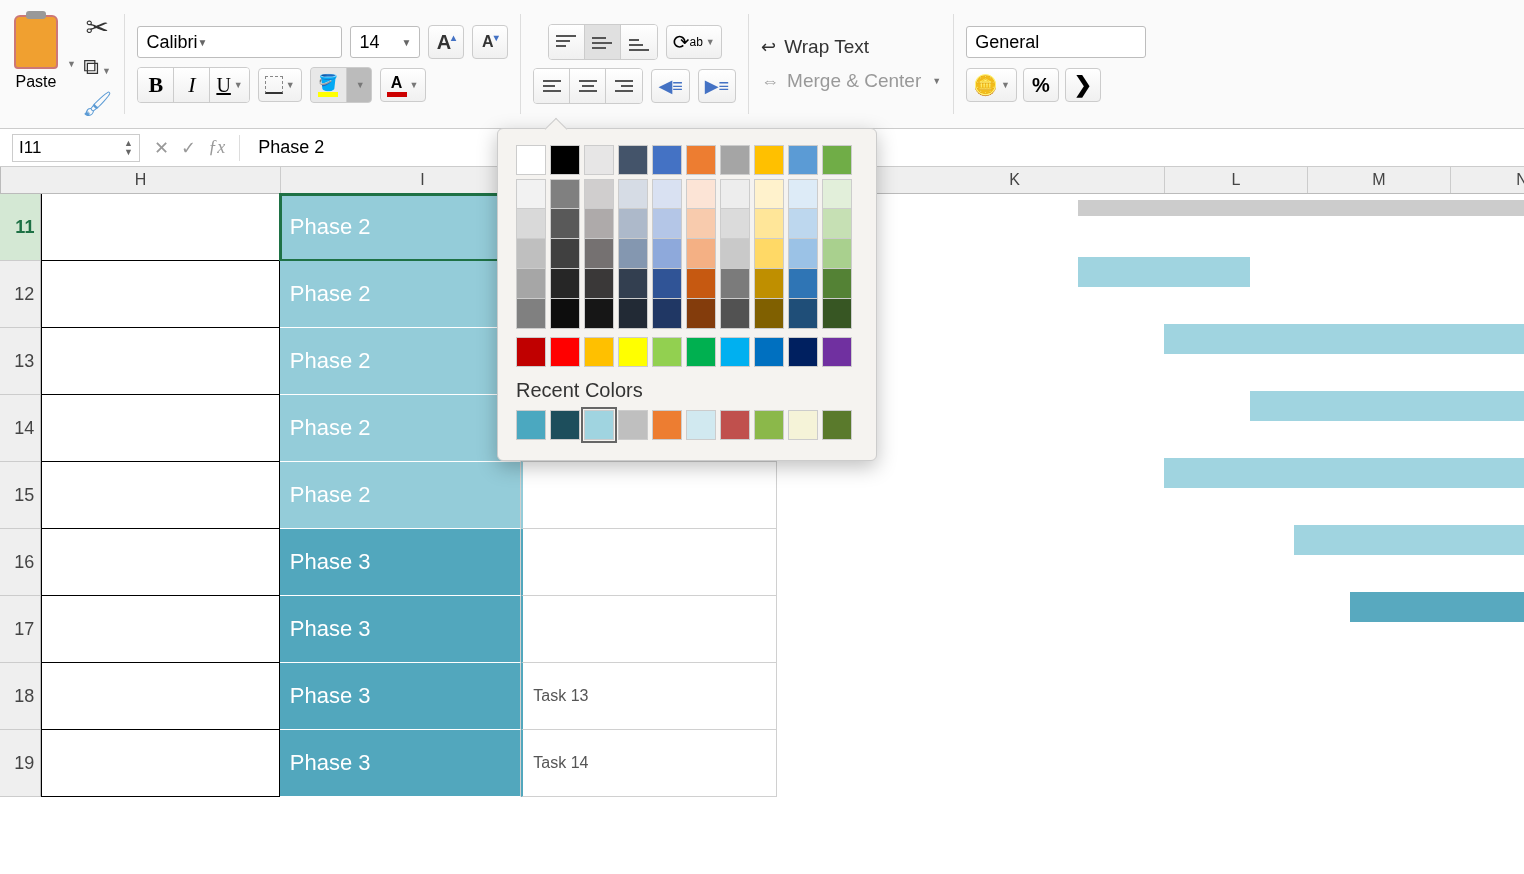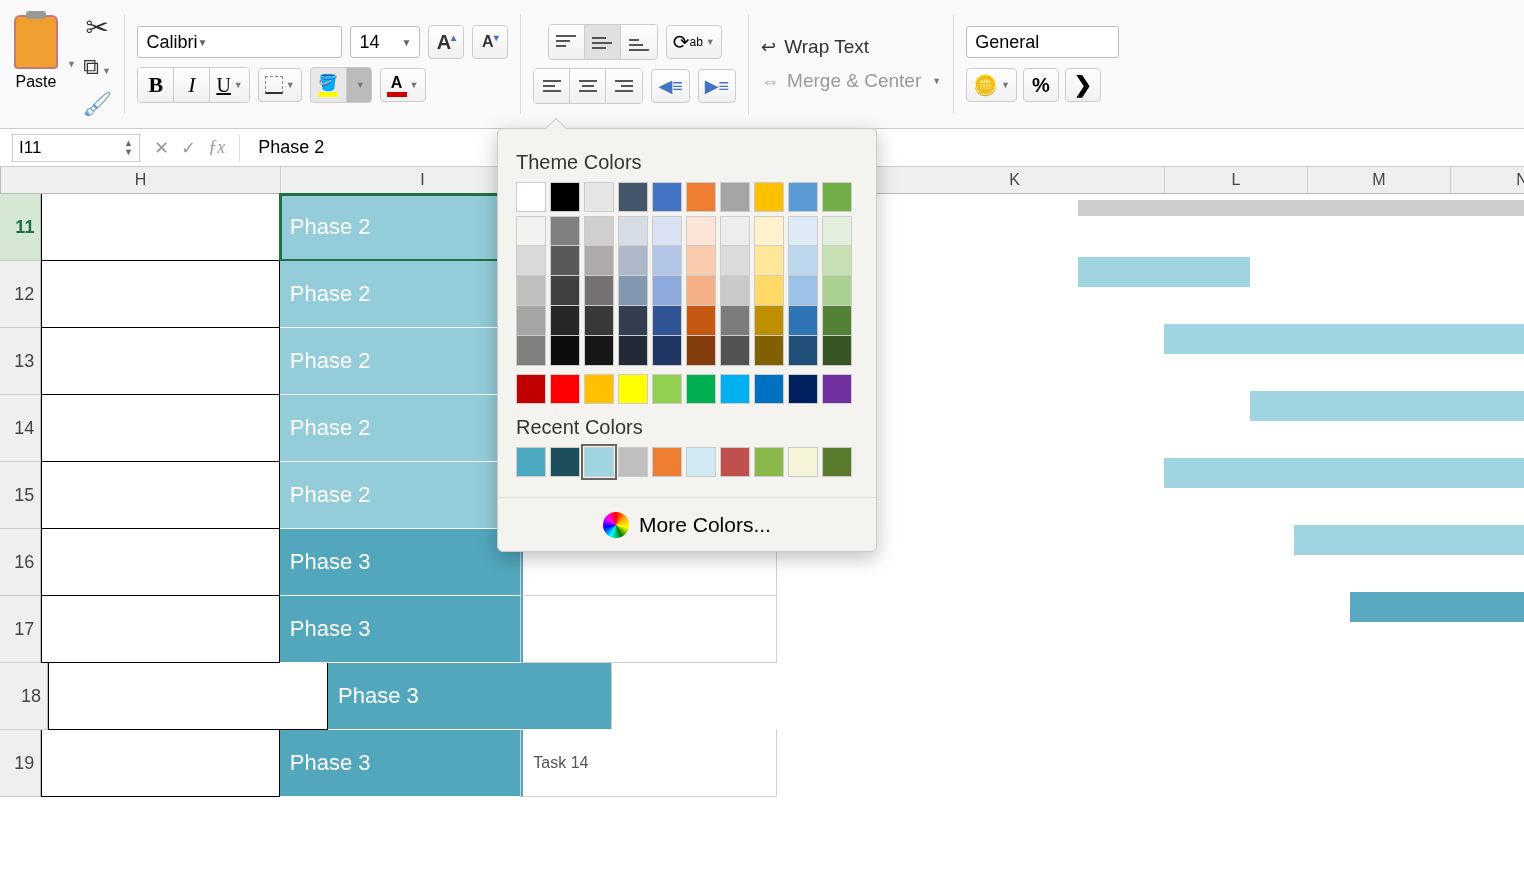--- a/index.html
+++ b/index.html
@@ -261,21 +261,21 @@
         <span class="merge-ic">⇔</span>
         <span>Merge &amp; Center</span>
         <span class="dd-arrow">▼</span>
       </div>
     </div>
   </div>
   <div class="ribbon-sep"></div>
 
   <div class="ribbon-group" style="align-items:flex-start;">
     <div class="num-fmt">
-      <div class="select-box" style="width:153px;justify-content:space-between;">
+      <div class="select-box" style="width:180px;justify-content:space-between;">
         <span>General</span>
       </div>
       <div class="num-row">
         <div class="btn">
             <span class="coin-ic">🪙</span>
             <span class="dd-arrow">▼</span>
           </div>
         <div class="btn">
             <span class="pct-ic">%</span>
           </div>
@@ -392,20 +392,23 @@
         <div class="cell" style="width: 300px; border: none;"></div>
         <div class="cell" style="width: 143px; border: none;"></div>
         <div class="cell" style="width: 143px; border: none;"></div>
         <div class="cell" style="width: 143px; border: none;"></div>
         <div class="cell" style="width: 143px; border: none;"></div>
       </div>
       <div class="row-cells">
         <div class="rowh">18</div>
         <div class="cell blackb" style="width: 280px; border-left: 1px solid rgb(0, 0, 0);"></div>
         <div class="cell phase3" style="width: 284px; border-bottom: 1px solid rgb(255, 255, 255);">Phase 3</div>
+        <div class="cell" style="width: 300px; border-left: 2px solid rgb(82, 167, 189);">
+          <span class="task-text">Task 13</span>
+        </div>
         <div class="cell" style="width: 300px; border: none;"></div>
         <div class="cell" style="width: 143px; border: none;"></div>
         <div class="cell" style="width: 143px; border: none;"></div>
         <div class="cell" style="width: 143px; border: none;"></div>
         <div class="cell" style="width: 143px; border: none;"></div>
       </div>
       <div class="row-cells">
         <div class="rowh">19</div>
         <div class="cell blackb" style="width: 280px; border-left: 1px solid rgb(0, 0, 0);"></div>
         <div class="cell phase3" style="width: 284px; border-bottom: 1px solid rgb(255, 255, 255);">Phase 3</div>
@@ -426,21 +429,20 @@
       <div class="gbar " style="top: 224px; left: 1250px; width: 300px;"></div>
       <div class="gbar " style="top: 291px; left: 1164px; width: 400px;"></div>
       <div class="gbar " style="top: 358px; left: 1294px; width: 260px;"></div>
       <div class="gbar dark" style="top: 425px; left: 1350px; width: 200px;"></div>
     </div>
 </div>
 
 <div class="picker">
   <div class="picker-arrow"></div>
   <div class="picker-inner">
-    <h4>Theme Colors</h4>
     <div class="swatch-row" id="theme-row">
         <div class="sw" style="background: rgb(255, 255, 255);"></div>
         <div class="sw" style="background: rgb(0, 0, 0);"></div>
         <div class="sw" style="background: rgb(231, 230, 230);"></div>
         <div class="sw" style="background: rgb(68, 84, 106);"></div>
         <div class="sw" style="background: rgb(68, 114, 196);"></div>
         <div class="sw" style="background: rgb(237, 125, 49);"></div>
         <div class="sw" style="background: rgb(165, 165, 165);"></div>
         <div class="sw" style="background: rgb(255, 192, 0);"></div>
         <div class="sw" style="background: rgb(91, 155, 213);"></div>
@@ -537,17 +539,13 @@
         <div class="sw sel" style="background: rgb(160, 212, 224);"></div>
         <div class="sw" style="background: rgb(191, 191, 191);"></div>
         <div class="sw" style="background: rgb(237, 125, 49);"></div>
         <div class="sw" style="background: rgb(209, 233, 240);"></div>
         <div class="sw" style="background: rgb(192, 80, 77);"></div>
         <div class="sw" style="background: rgb(139, 184, 74);"></div>
         <div class="sw" style="background: rgb(245, 243, 216);"></div>
         <div class="sw" style="background: rgb(90, 122, 44);"></div>
       </div>
   </div>
-  <div class="more-row">
-    <div class="color-wheel"></div>
-    <span>More Colors...</span>
-  </div>
 </div>
 
 </body></html>

